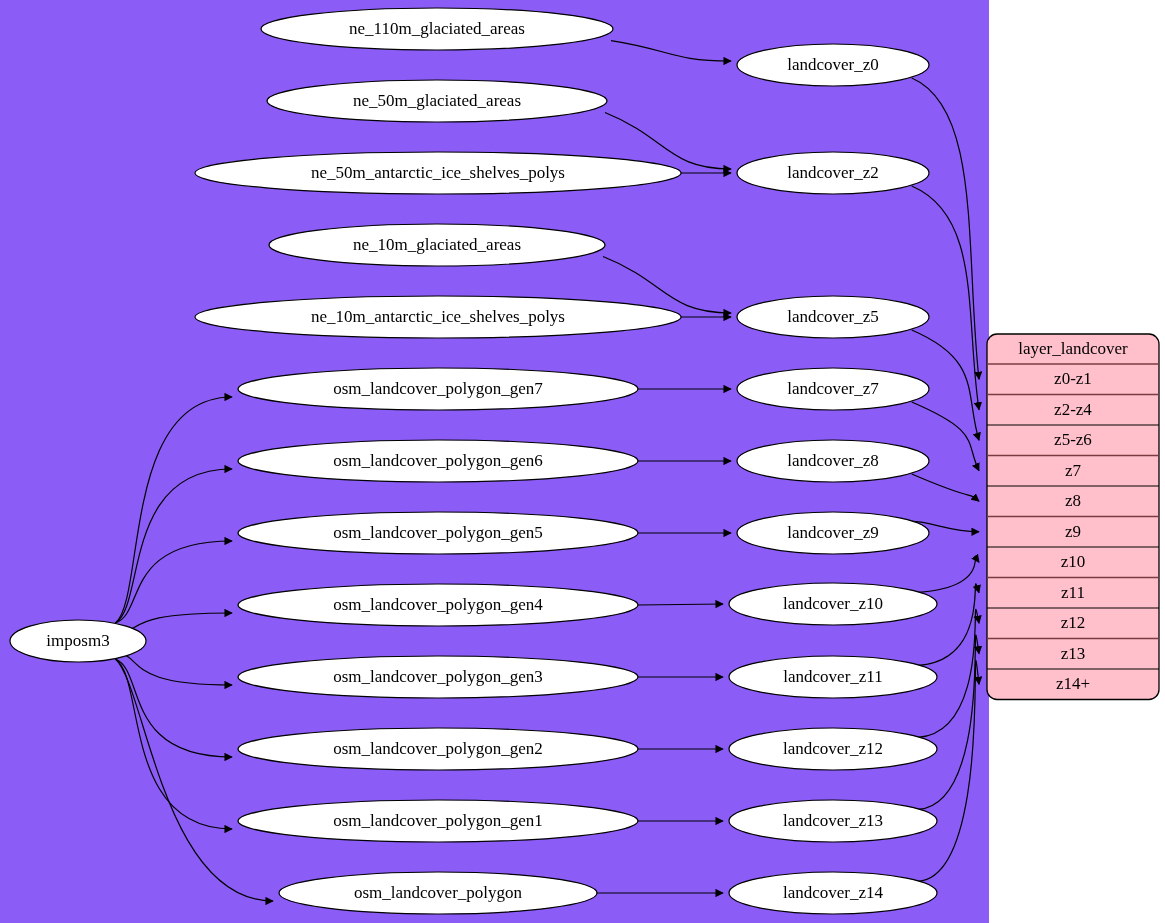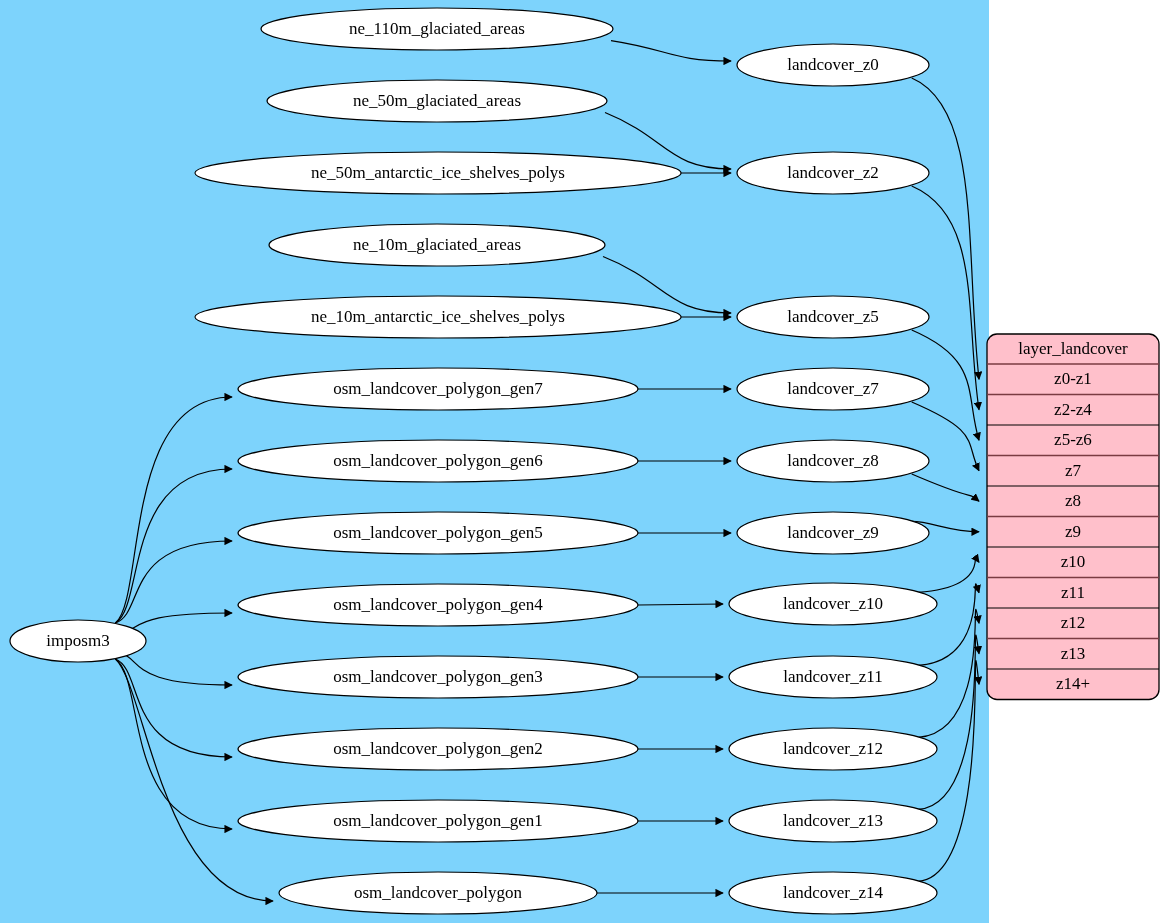--- a/index.html
+++ b/index.html
@@ -1,18 +1,18 @@
 <!DOCTYPE html>
 <html><head>
 <meta charset="utf-8">
 <style>
   html,body{margin:0;padding:0;background:#ffffff;}
   body{width:1165px;height:923px;overflow:hidden;
        font-family:"Liberation Serif","DejaVu Serif",serif;}
-  #stage{position:relative;width:989px;height:923px;background:#7dd3fc;}
+  #stage{position:relative;width:989px;height:923px;background:#8b5cf6;}
   svg{display:block;}
   .ell{fill:#ffffff;stroke:#000000;stroke-width:1.2;}
   .edge{fill:none;stroke:#000000;stroke-width:1.2;}
   .nlabel{font-family:"Liberation Serif","DejaVu Serif",serif;font-size:17px;fill:#000;
           text-anchor:middle;dominant-baseline:middle;}
   .tblbox{fill:#ffc0cb;stroke:#000000;stroke-width:1.3;}
   .tbline{stroke:#7a3b42;stroke-width:1.6;}
   .tbline2{stroke:#000000;stroke-width:1.1;}
   .tlabel{font-family:"Liberation Serif","DejaVu Serif",serif;font-size:17px;fill:#000;
           text-anchor:middle;dominant-baseline:middle;}

